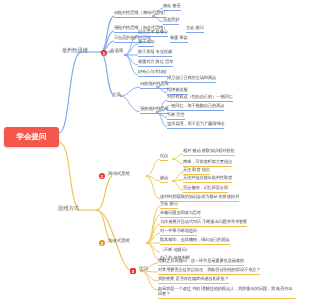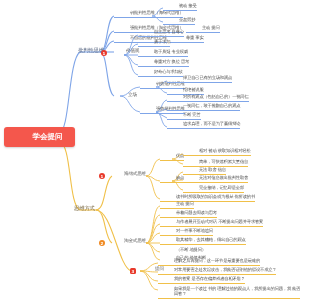--- a/index.html
+++ b/index.html
@@ -12,21 +12,20 @@
   }
   #map{position:absolute;left:0;top:0;width:300px;height:299px;}
   svg.links{position:absolute;left:0;top:0;width:300px;height:299px;pointer-events:none;}
 
   .node{
     position:absolute;
     white-space:nowrap;
     line-height:1.05;
     letter-spacing:-0.2px;
     color:#3c3c3c;
-    padding-left:16px;
   }
 
   
   .root{
     left:4px;top:127px;
     width:55px;height:20px;
     background:#F4574C;
     border-radius:3px;
     box-shadow:0 1px 2px rgba(0,0,0,.18);
     color:#ffffff;

